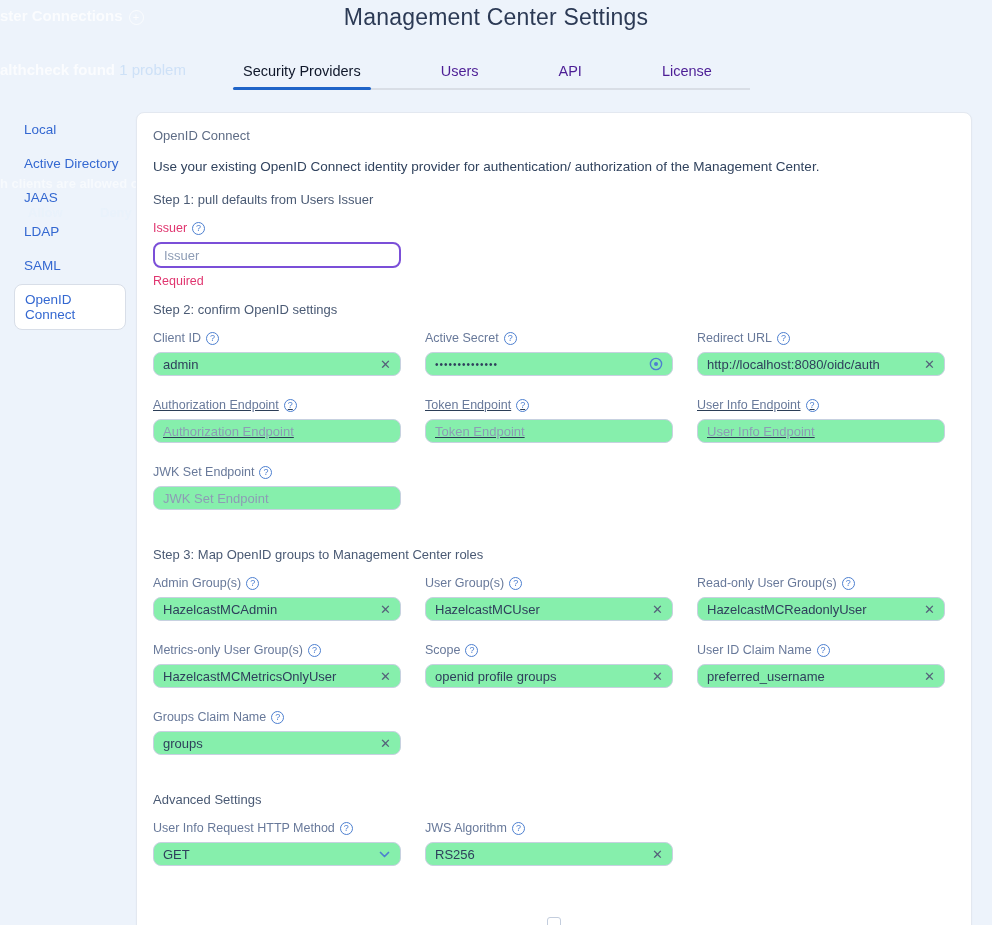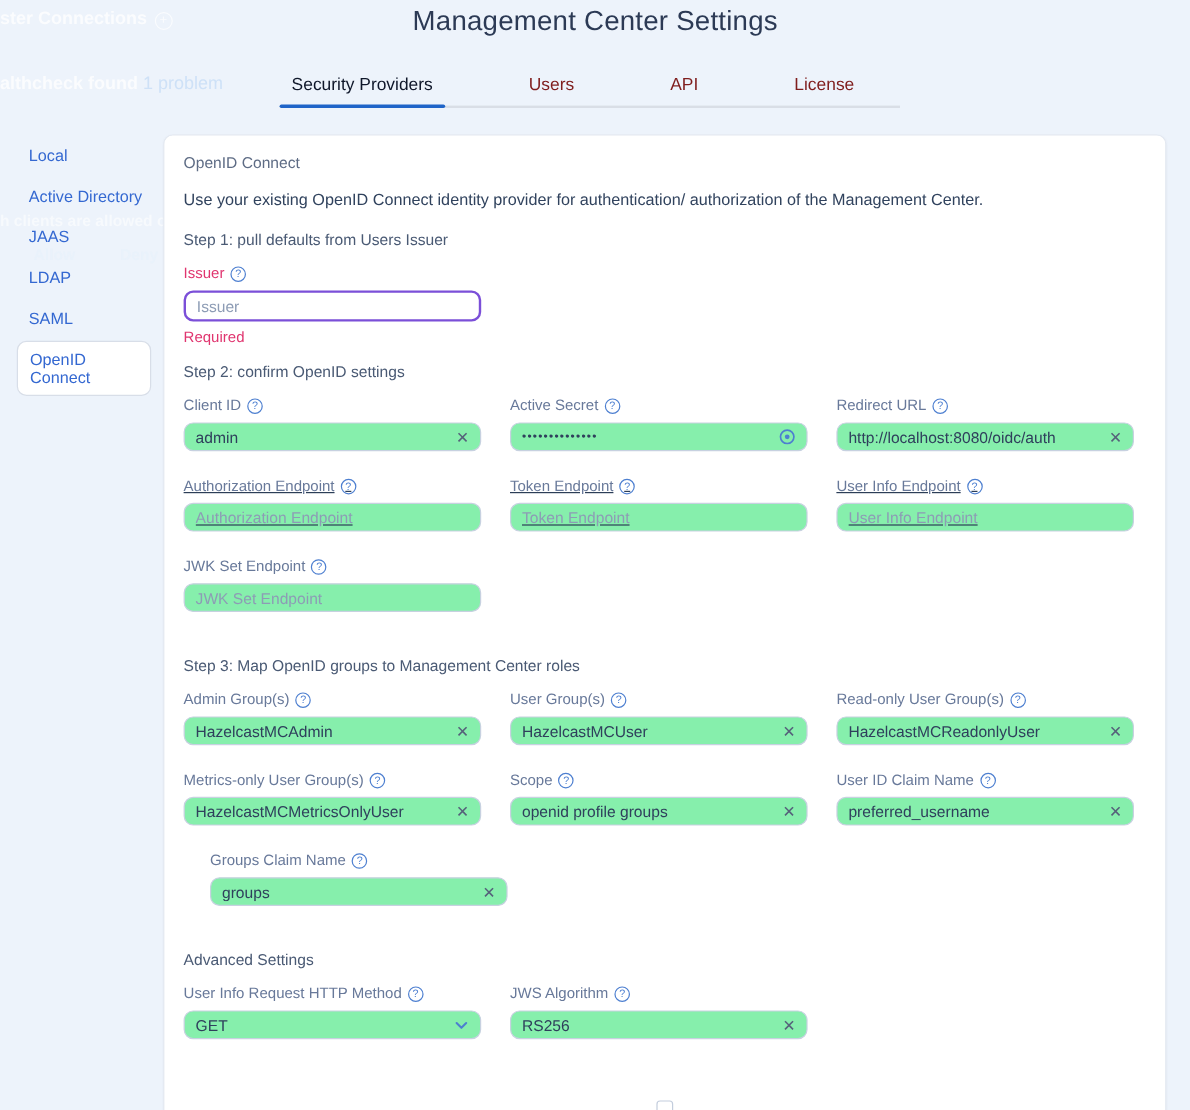--- a/index.html
+++ b/index.html
@@ -13,21 +13,21 @@
   .bg-hint { position:absolute; color:rgba(255,255,255,0.75); font-weight:bold; white-space:nowrap; }
   .bg-hint .lite { color:rgba(198,220,246,0.8); font-weight:normal; }
   .bg-plus { display:inline-block; width:15px; height:15px; border:1.5px solid rgba(255,255,255,0.7);
     border-radius:50%; text-align:center; line-height:13px; font-size:11px; margin-left:6px; font-weight:normal;}
   
   .content { position:relative; z-index:1; }
   .page-title { text-align:center; padding-top:4px; font-size:23px; font-weight:normal;
     color:#2c3a55; letter-spacing:0.2px; }
   .tabs-strip { display:flex; gap:60px; margin:32px 0 0 233px; width:517px;
     border-bottom:2px solid #d9dee6; }
-  .tab { font-size:14.5px; color:#7f1d1d; padding:0 10px 9px 10px; cursor:pointer; position:relative; }
+  .tab { font-size:14.5px; color:#4c1d95; padding:0 10px 9px 10px; cursor:pointer; position:relative; }
   .tab.active { color:#0f172a; }
   .tab.active::after { content:""; position:absolute; left:0; right:0; bottom:-2px; height:3px;
     background:#1f64c8; border-radius:2px; }
   
   .main-row { display:flex; align-items:flex-start; margin-top:22px; }
   .sidebar { width:136px; flex:none; padding:2px 0 0 24px; }
   .side-item { font-size:13.5px; color:#3468d1; padding:8px 0; margin-bottom:3px; cursor:pointer; }
   .side-item.selected { background:#ffffff; border:1px solid #d8dee8; border-radius:8px;
     padding:7px 10px; margin-left:-10px; width:112px; }
   .panel { flex:1; background:#ffffff; border:1px solid #e3e8f0; border-radius:8px;
@@ -272,21 +272,21 @@
               <span>User ID Claim Name</span>
               <span class="help-icon">?</span>
             </div>
             <div class="input-box">
               <input type="text" value="preferred_username" style="">
               <span class="clear-icon">✕</span>
             </div>
           </div>
         </div>
 
-        <div class="field-row" style="margin-top:7px;margin-left:22px;">
+        <div class="field-row" style="margin-top:7px;">
           <div class="field">
             <div class="field-label">
               <span>Groups Claim Name</span>
               <span class="help-icon">?</span>
             </div>
             <div class="input-box">
               <input type="text" value="groups" style="">
               <span class="clear-icon">✕</span>
             </div>
           </div>

